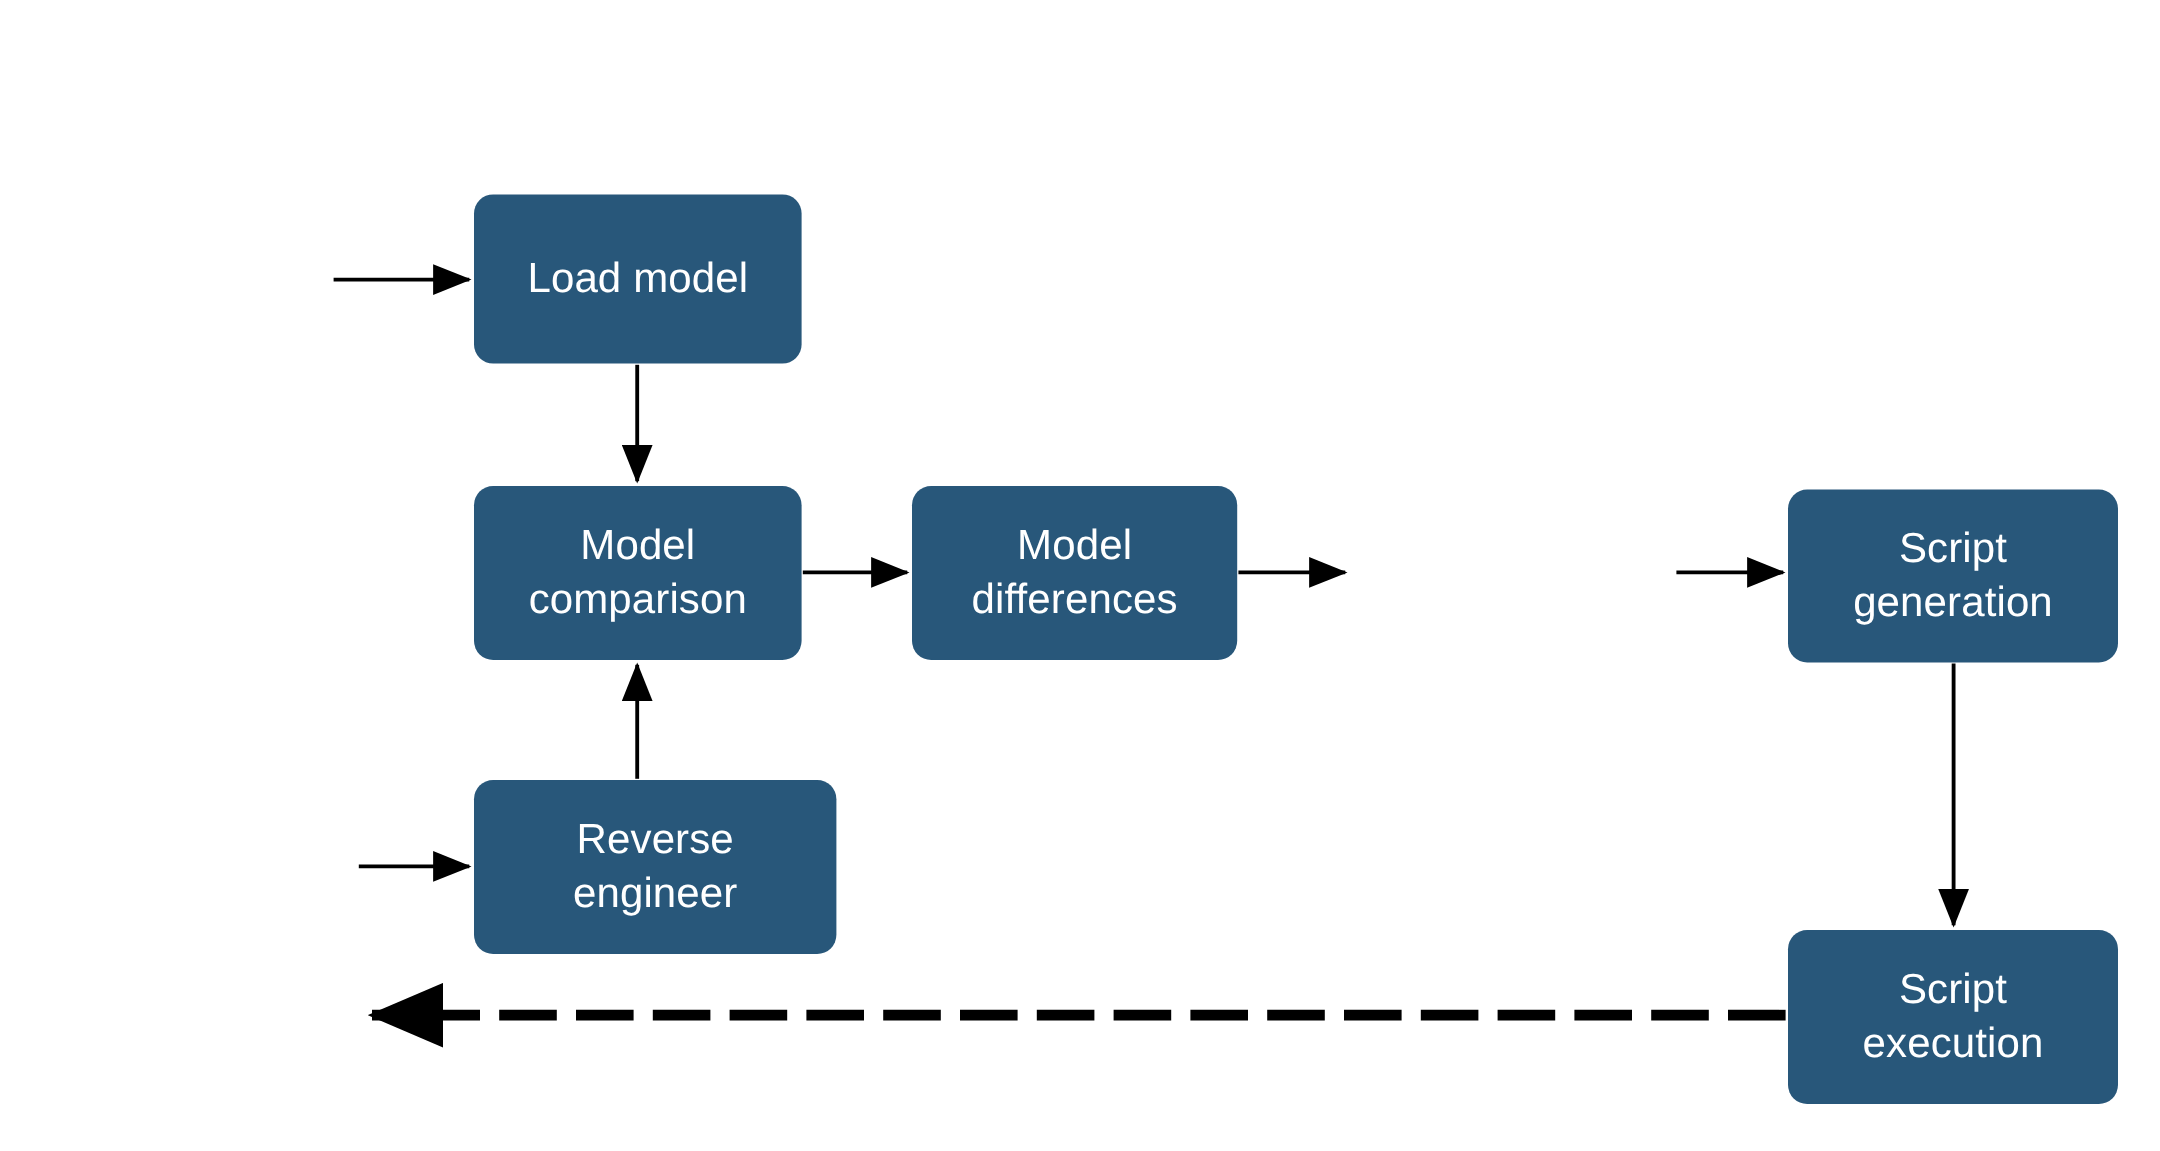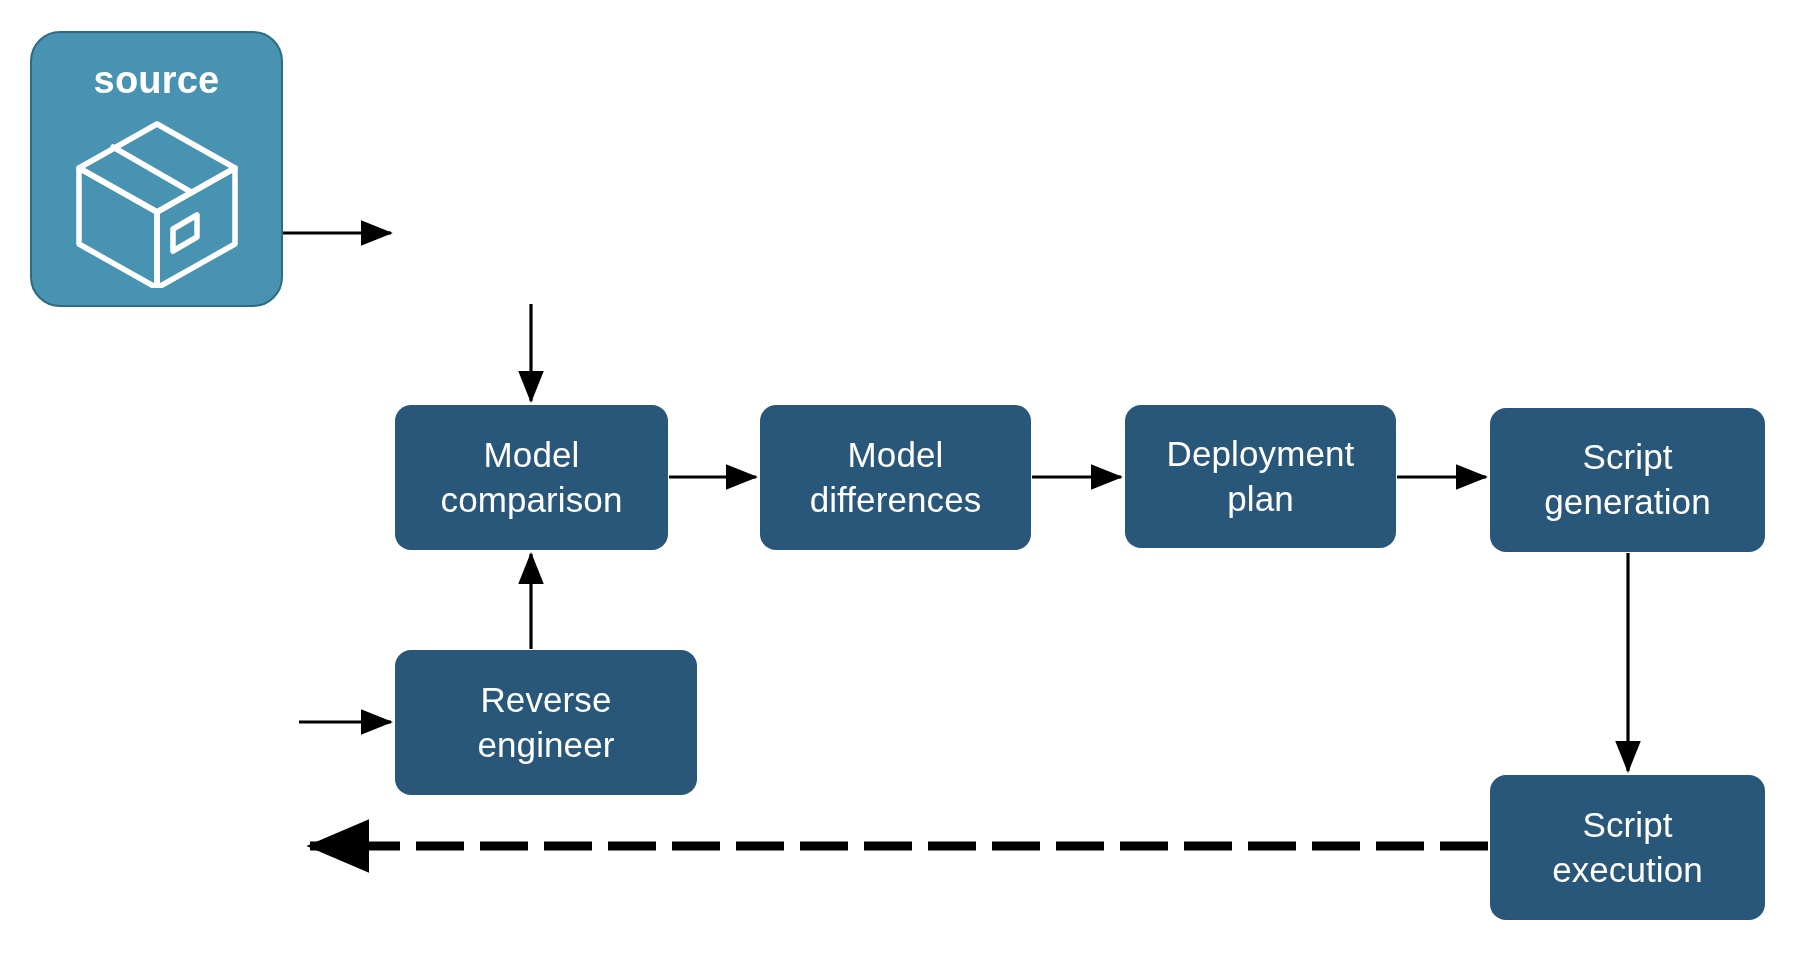--- a/index.html
+++ b/index.html
@@ -106,56 +106,36 @@
 
     <g>
       <line x1="531" y1="649" x2="531" y2="554" stroke="#000000" stroke-width="3.2" marker-end="url(#ah)"></line>
     </g>
 
     <g>
       <line x1="1488" y1="846" x2="310" y2="846" stroke="#000000" stroke-width="9" stroke-dasharray="48,16" marker-end="url(#ahbig)"></line>
     </g>
   </svg>
 
-  <div class="node endpoint" style="left:30px; top:31px; width:253px; height:276px;">
-    <div class="endpoint-label">source</div>
-    <div class="endpoint-icon">
-      <svg width="180" height="172" viewBox="0 0 180 172">
-        <g fill="none" stroke="#ffffff" stroke-width="5.5" stroke-linejoin="round" stroke-linecap="round">
-
-          <path d="M90 8 L168 52 L90 96 L12 52 Z"></path>
-
-          <path d="M46 31 L124 76"></path>
-
-          <path d="M12 52 L12 128 L90 172 L90 96 Z"></path>
-
-          <path d="M168 52 L168 128 L90 172 L90 96 Z"></path>
-
-          <path d="M106 113 L130 99 L130 121 L106 135 Z"></path>
-        </g>
-      </svg>
-    </div>
-  </div>
 
 
+  <div class="node process" style="left:395px; top:162px; width:273px; height:141px;">
+    <span class="lbl">Load model</span>
+  </div>
 
   <div class="node process" style="left:395px; top:405px; width:273px; height:145px;">
     <span class="lbl">Model
 comparison</span>
   </div>
 
   <div class="node process" style="left:760px; top:405px; width:271px; height:145px;">
     <span class="lbl">Model
 differences</span>
   </div>
 
-  <div class="node process" style="left:1125px; top:405px; width:271px; height:143px;">
-    <span class="lbl">Deployment
-plan</span>
-  </div>
 
   <div class="node process" style="left:1490px; top:408px; width:275px; height:144px;">
     <span class="lbl">Script
 generation</span>
   </div>
 
   <div class="node process" style="left:395px; top:650px; width:302px; height:145px;">
     <span class="lbl">Reverse
 engineer</span>
   </div>

